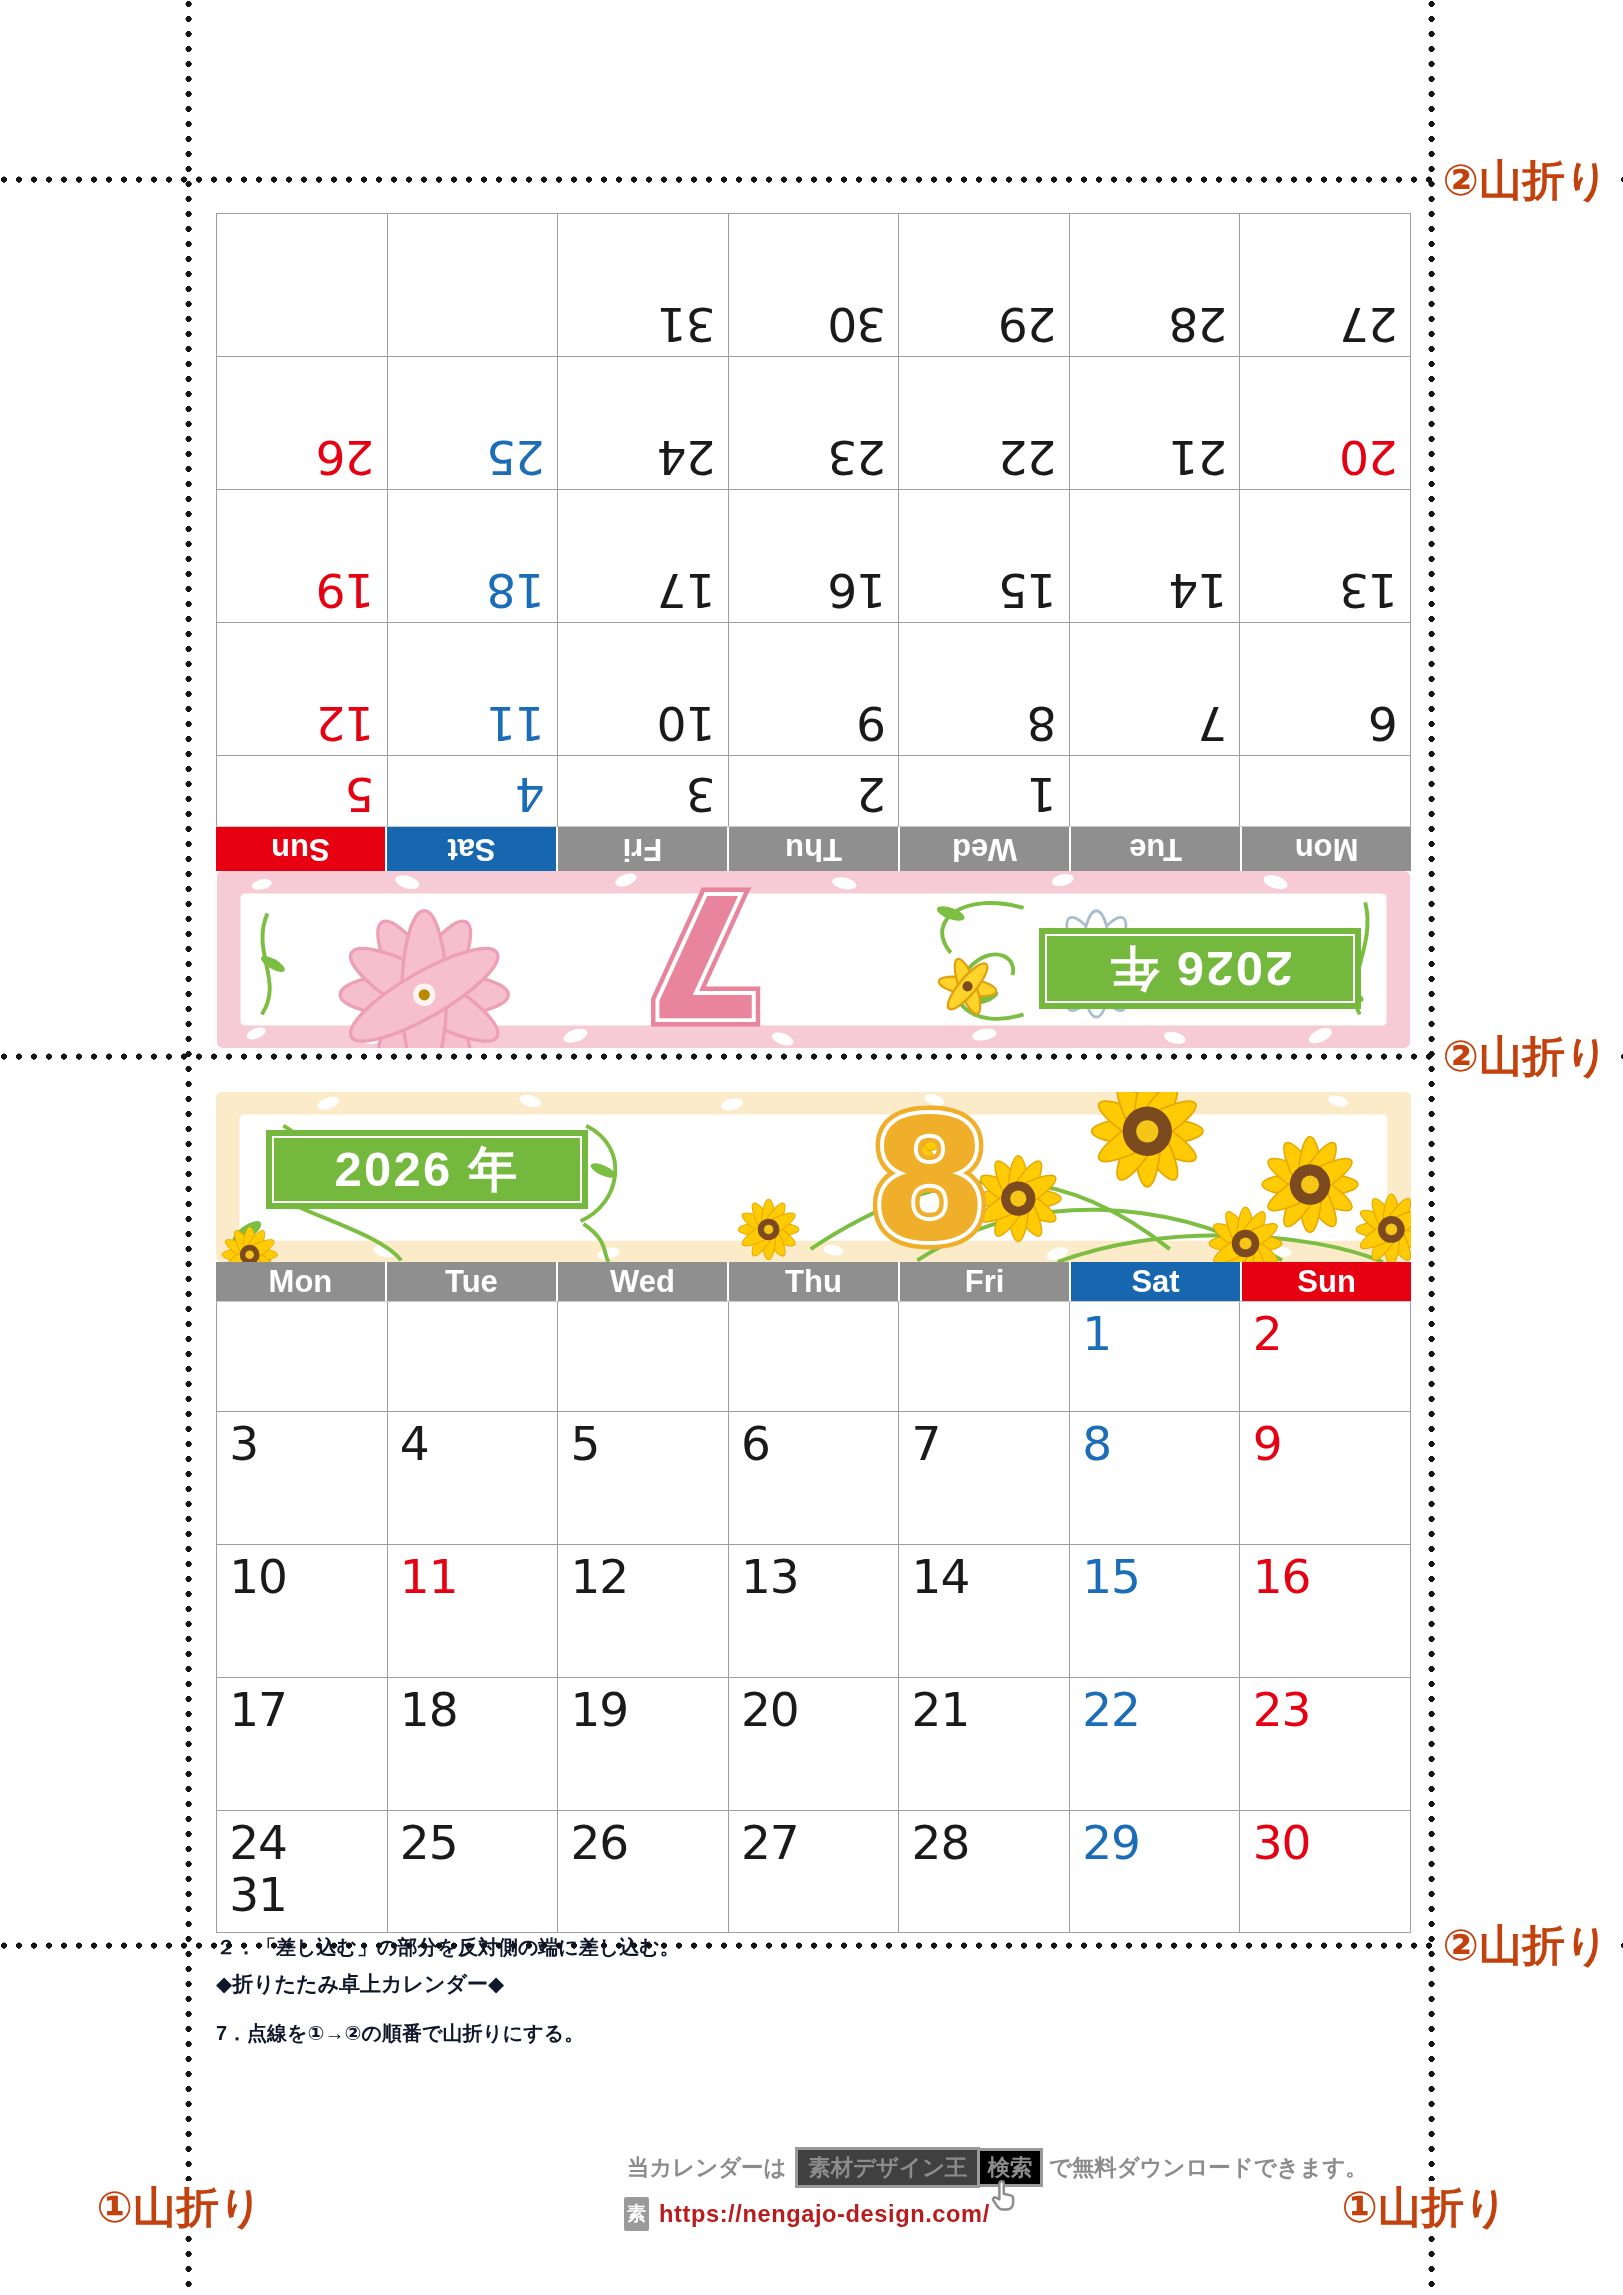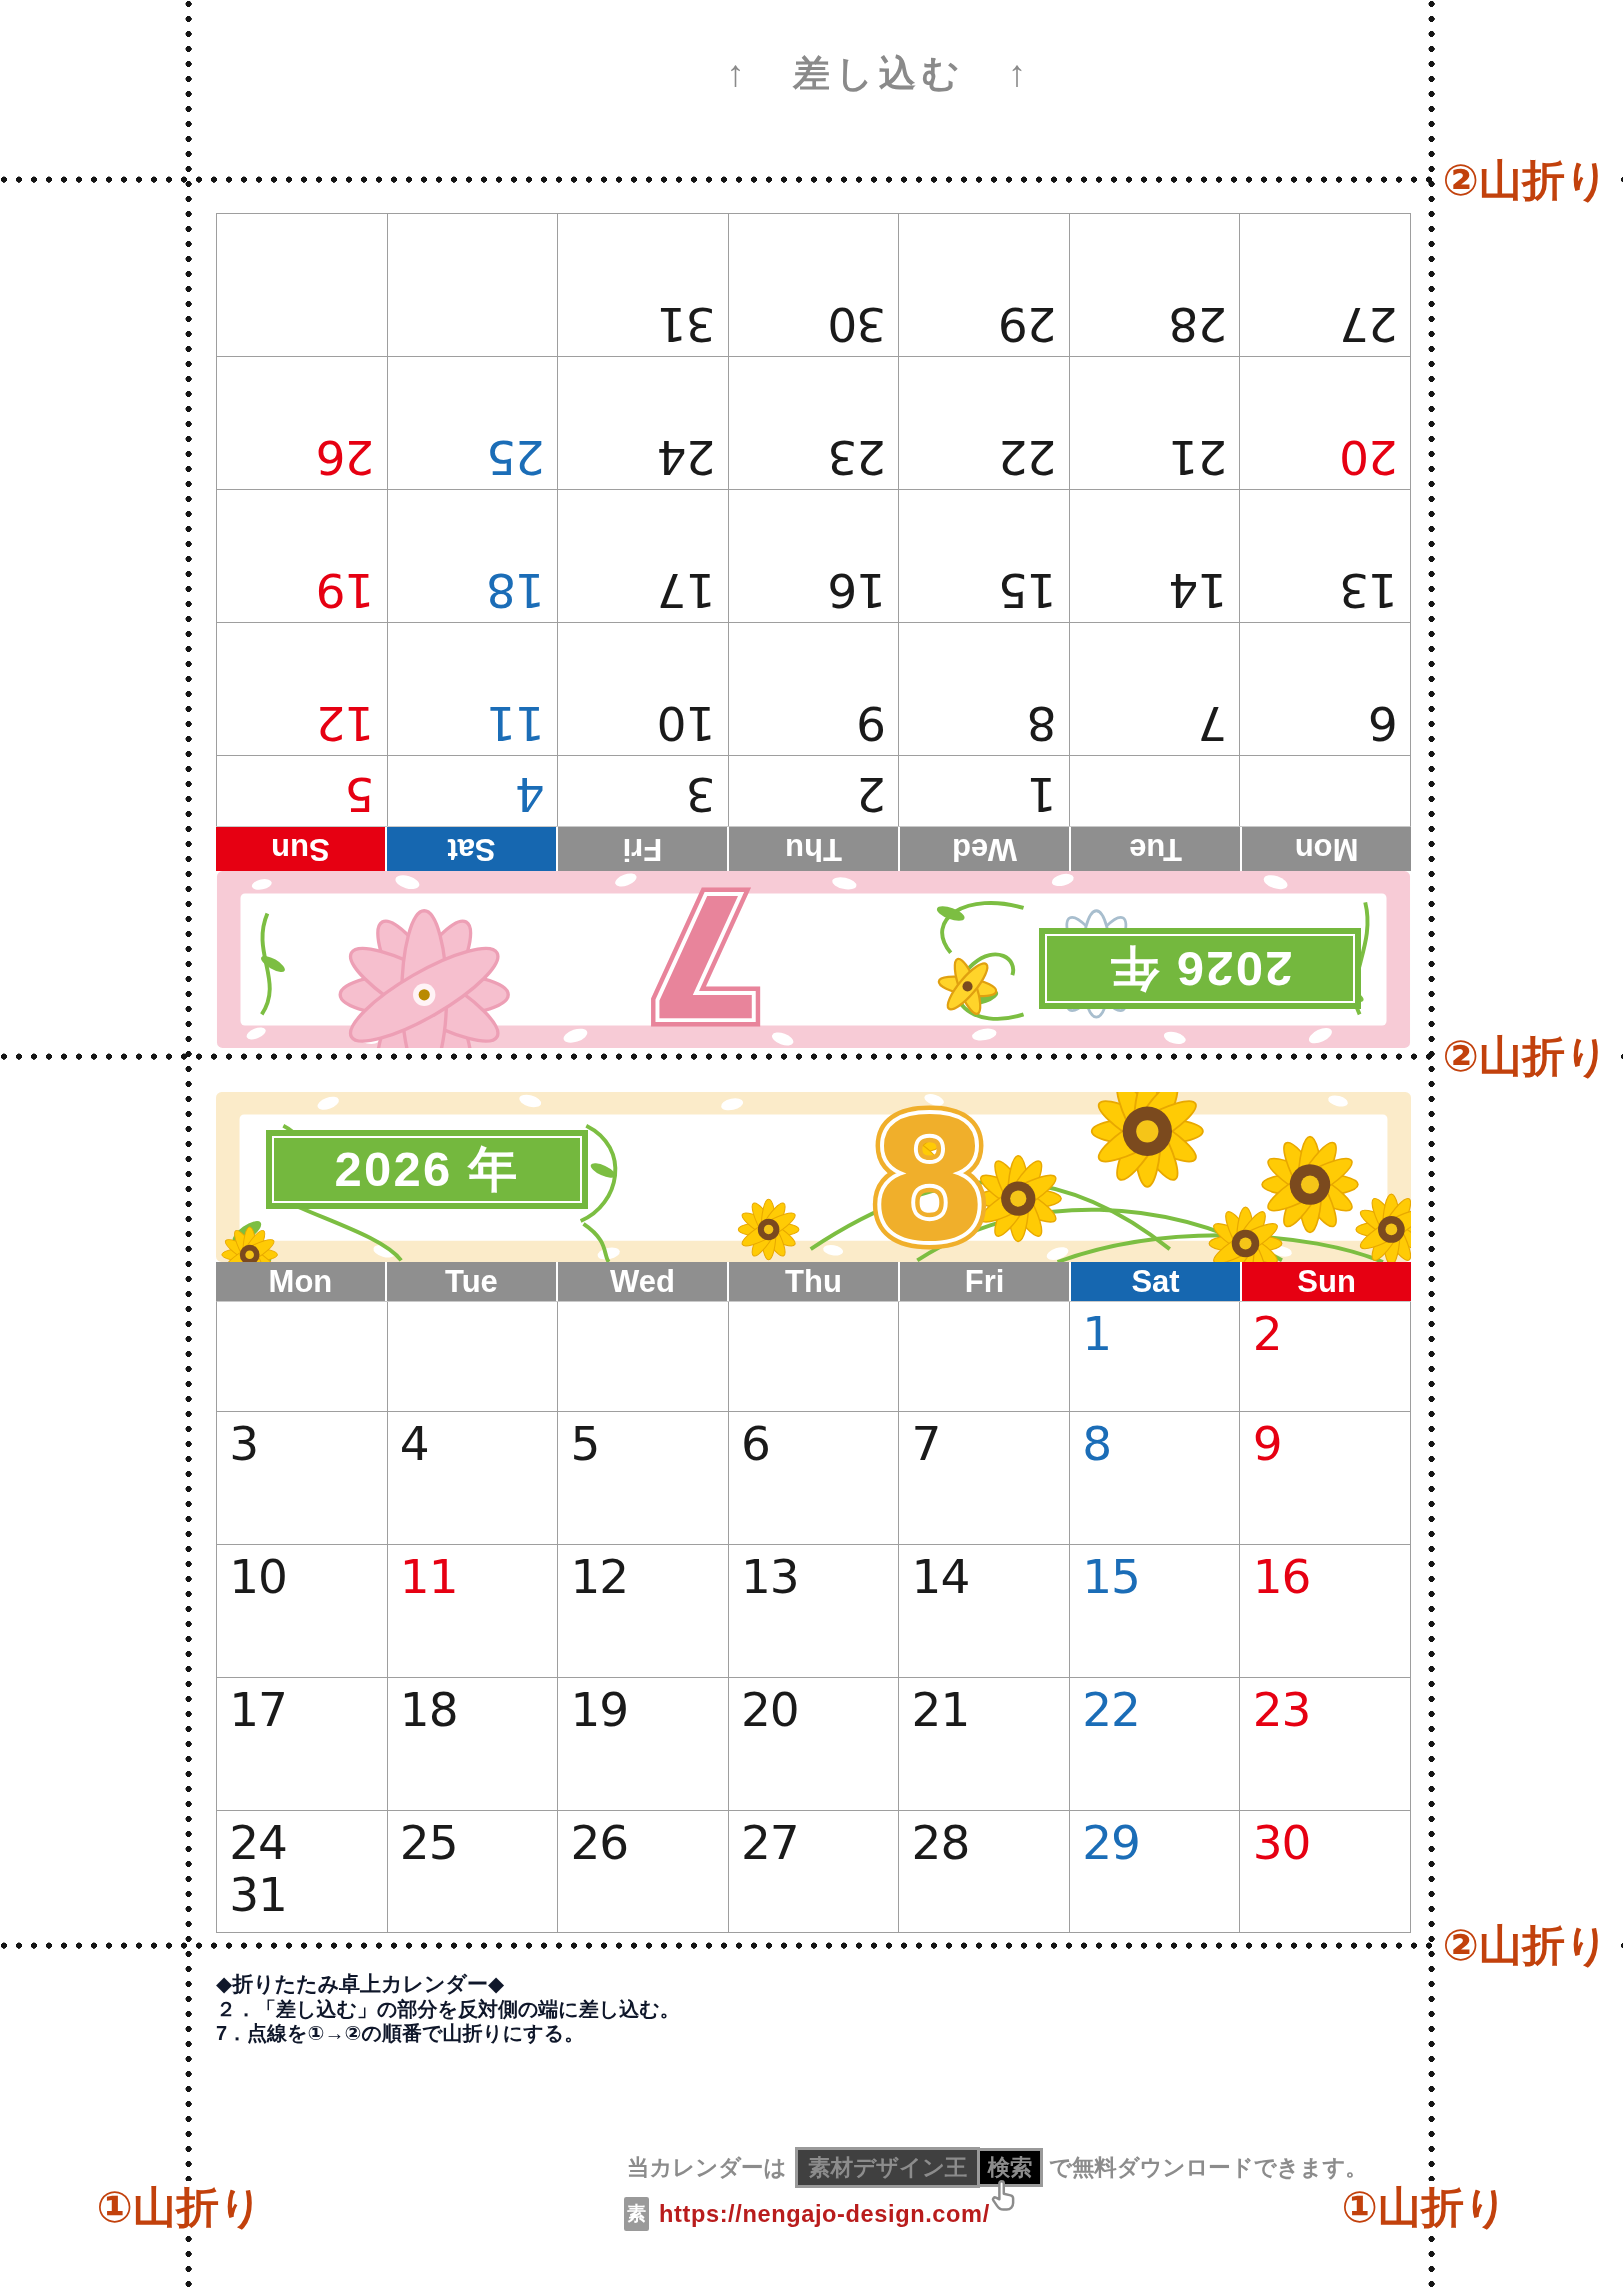--- a/index.html
+++ b/index.html
@@ -35,21 +35,21 @@
   .cell{border-right:1.7px solid #9E9E9E;border-bottom:1.7px solid #9E9E9E;background:#fff;overflow:hidden;}
   .num{padding:9px 0 0 12.3px;font-size:47px;line-height:0.98;color:#1A1A1A;letter-spacing:-1.1px;
     font-family:"DejaVu Sans","Liberation Sans",sans-serif;}
   .num.sat{color:#1B6DB7;}
   .num.sun{color:#E60012;}
   .num + .num{padding-top:5.6px;}
   
   .instr{position:absolute;left:216px;color:#0f172a;font-weight:bold;z-index:2;}
   #instr-title{top:1970px;font-size:21px;}
   #instr-step1{top:2020px;font-size:20px;}
-  #instr-step2{top:1996px;font-size:20px;font-family:Liberation Mono, monospace;}
+  #instr-step2{top:1934px;font-size:20px;font-family:Liberation Mono, monospace;}
   .footer-line1{position:absolute;left:627px;top:2147px;display:flex;align-items:center;
     color:#8C8C8C;font-weight:bold;font-size:22.4px;z-index:2;white-space:nowrap;}
   .search-box{border:3.4px solid #9A9A9A;background:#404040;padding:2px 10px;margin-left:9px;}
   .search-btn{border:3.4px solid #9A9A9A;background:#000000;padding:1.1px 7.9px;margin-left:-3.4px;}
   .footer-post{margin-left:5.6px;}
   .hand-icon{position:absolute;left:987px;top:2178px;z-index:3;}
   .footer-line2{position:absolute;left:624px;top:2197px;display:flex;align-items:center;gap:10px;z-index:2;}
   .logo-box{width:25px;height:34px;background:#9A9A9A;border-radius:2.2px;display:flex;
     align-items:center;justify-content:center;color:#fff;font-weight:bold;font-size:19px;}
   .url-text{color:#b91c1c;font-weight:bold;font-size:23.6px;letter-spacing:0.6px;}
@@ -58,21 +58,20 @@
 <body>
 
 <div id="sheet">
 
   <div class="vfold" style="left:185px;"></div>
   <div class="vfold" style="left:1428px;"></div>
   <div class="hfold" style="top:176px;"></div>
   <div class="hfold" style="top:1053px;"></div>
   <div class="hfold" style="top:1942px;"></div>
 
-  <div class="insert-label">↑　差し込む　↑</div>
 
   <div class="fold-label" style="left:1437px;top:154px;">②山折り</div>
   <div class="fold-label" style="left:1437px;top:1030px;">②山折り</div>
   <div class="fold-label" style="left:1437px;top:1919px;">②山折り</div>
   <div class="fold-label" style="left:91px;top:2181px;">①山折り</div>
   <div class="fold-label" style="left:1336px;top:2181px;">①山折り</div>
 
   <div class="panel rot180" style="top:214px;height:834px;">
     <div class="banner" style="height:177px;">
       <svg class="decor" width="1195" height="177" viewBox="0 0 2130 316">

